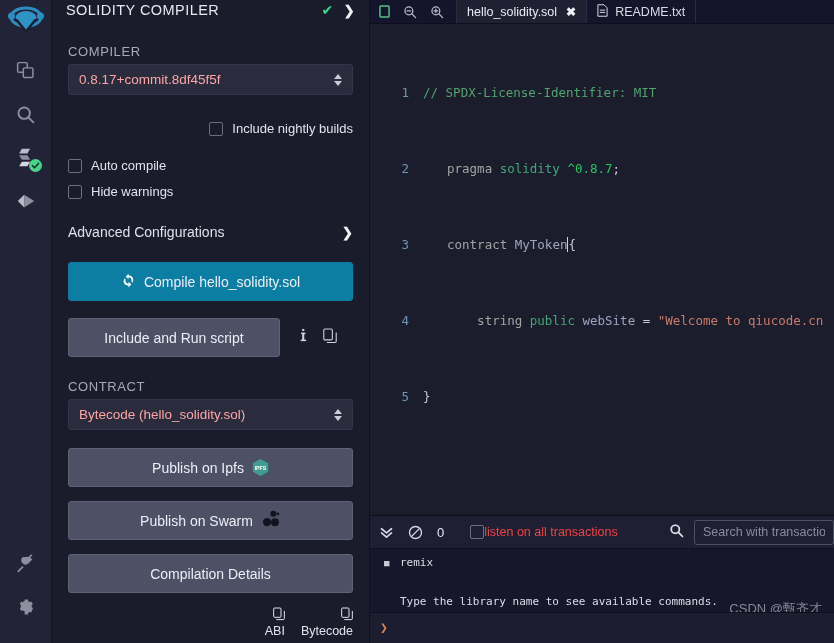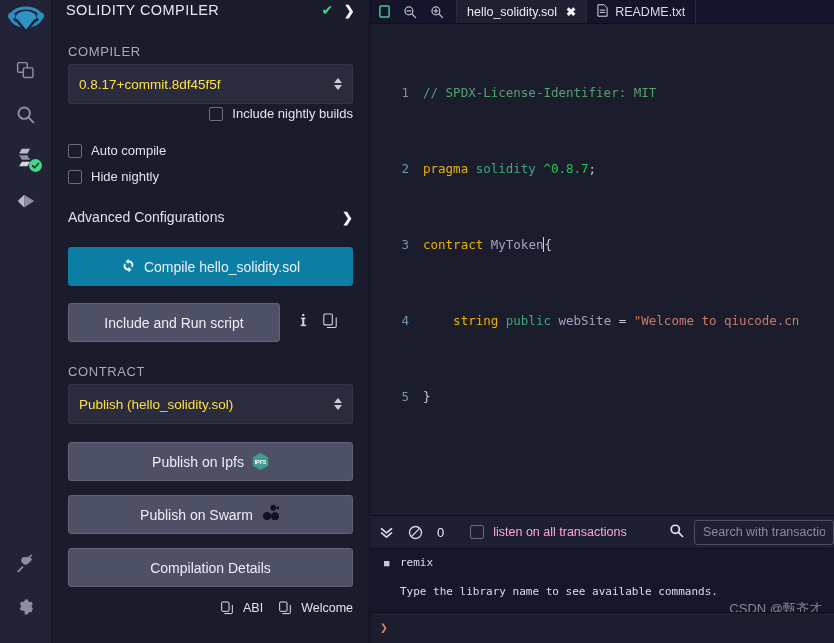--- a/index.html
+++ b/index.html
@@ -60,38 +60,38 @@
 
   .sec-label {
     color: #a7a9b8; font-size: 13px; letter-spacing: .6px;
     margin: 22px 0 5px 0; text-transform: uppercase;
   }
   .select-box {
     position: relative;
     background: #2a2b3d;
     border: 1px solid #34354a;
     border-radius: 3px;
-    height: 40px;
+    height: 31px;
     display: flex; align-items: center;
     padding: 0 10px;
-    color: #fde047;
+    color: #fca5a5;
     font-size: 13.5px;
   }
   .select-box .sel-val { flex: 1 1 auto; white-space: nowrap; overflow: hidden; }
   .updown { display:flex; flex-direction: column; align-items: center; justify-content:center; gap:2px; color:#c7c9d6;}
   .updown i { display:block; width:0; height:0; border-left:4px solid transparent; border-right:4px solid transparent;}
   .updown .up { border-bottom: 5px solid #c9cbd8; }
   .updown .dn { border-top: 5px solid #c9cbd8; }
 
   .check-row {
     display: flex; align-items: center; gap: 9px;
     color: #e1e2ec; font-size: 13px;
     margin-top: 11px;
   }
-  .check-row.right { justify-content: flex-end; margin-top: 2px;}
+  .check-row.right { justify-content: flex-end; margin-top: 26px;}
   .cbox {
     width: 14px; height: 14px; border: 1px solid #6b6d80;
     border-radius: 2px; background: transparent; flex: 0 0 14px;
   }
 
   .adv-row {
     display: flex; align-items: center;
     margin-top: 25px;
     color: #dfe0ea; font-size: 14px;
   }
@@ -112,21 +112,21 @@
   .row-run { display: flex; align-items: center; gap: 0; margin-top: 17px; }
   .row-run .btn { width: 212px; flex: 0 0 212px; }
   .run-icons { display: flex; align-items: center; gap: 13px; padding-left: 17px; color: #cfd1dd;}
 
   .btn-block { margin-top: 14px; }
   .abi-row {
     display: flex; justify-content: flex-end; align-items: center;
     gap: 16px; margin-top: 14px;
     color: #e2e3ed; font-size: 12.5px;
   }
-  .abi-item { display: flex; align-items: flex-start; gap: 10px; }
+  .abi-item { display: flex; align-items: flex-end; gap: 0; flex-direction: column; }
 
   .ipfs-badge {
     width: 17px; height: 19px; display:inline-block;
   }
 
   
   .main { flex: 1 1 auto; height: 643px; display: flex; flex-direction: column; background: #1c1d2c; min-width: 0;}
   .tabbar {
     height: 24px; background: #14152a;
     display: flex; align-items: stretch;
@@ -151,41 +151,41 @@
     padding-top: 2px;
     white-space: pre;
   }
   .cline { display: flex; height: 19px; }
   .ln {
     width: 53px; flex: 0 0 53px; text-align: right; padding-right: 14px;
     color: #6f94b8;
   }
   .ctext { color: #d6d9e4; }
   .c-comment { color: #51a36e; }
-  .c-kw { color: #eab308; }
+  .c-kw { color: #a3a3a3; margin-left: 24px; }
   .c-type { color: #3fa77a; }
   .c-id { color: #9ea4c0; text-align: center; }
   .c-str { color: #c97b6a; }
   .c-num { color: #22c55e; }
   .c-punct { color: #c7cad6; }
   .caret { display:inline-block; width:1px; background:#cfd2de; height:15px; vertical-align:-3px;}
 
   
   .terminal { flex: 0 0 128px; height: 128px; background: #16172a; display: flex; flex-direction: column; border-top: 1px solid #0d0e1c;}
   .term-bar {
     height: 33px; flex: 0 0 33px;
     background: #1e1f32;
     display: flex; align-items: center;
     padding: 0 0 0 9px;
     gap: 0;
     border-bottom: 1px solid #0f1020;
   }
   .tbtn { color: #d5d7e3; display:flex; align-items:center; }
   .tcount { color: #e6e7f0; font-size: 13px; font-family:"Liberation Sans",sans-serif; margin-left: 14px;}
-  .tlisten { display: flex; align-items: center; gap: 9px; margin-left: 26px; color: #f9a8d4; font-size: 12.5px;}
+  .tlisten { display: flex; align-items: center; margin-left: 26px; color: #ef4444; font-size: 12.5px;}
   .tsearch { margin-left: auto; display: flex; align-items: center; gap: 10px; padding-right: 0;}
   .tsearch .si { color: #e2e3ed; }
   .tsearch-input {
     width: 140px; height: 25px;
     background: transparent;
     border: 1px solid #4d4f63; border-radius: 3px;
     color: #8e90a1; font-size: 12.5px;
     padding: 0 8px;
     font-family: "Liberation Sans", sans-serif;
     outline: none;
@@ -196,21 +196,21 @@
     background: #16172a;
     font-family: "DejaVu Sans Mono", monospace;
     font-size: 11px; line-height: 16px;
     color: #dcdde8;
     padding: 6px 0 0 0;
     position: relative;
     overflow: hidden;
   }
   .term-li { display: flex; padding-left: 14px; align-items: flex-start;}
   .term-li .dot { color: #c7c9d4; width: 16px; flex:0 0 16px; font-size: 9px; line-height: 16px;}
-  .term-msg { padding-left: 30px; margin-top: 13px; color: #dcdde8;}
+  .term-msg { padding-left: 30px; margin-top: 23px; color: #dcdde8;}
   .term-prompt {
     position: absolute; left: 0; right: 0; bottom: 0; height: 31px;
     display: flex; align-items: center;
     background: #1c1d2e;
     border-top: 1px solid #0e0f1e;
   }
   .term-prompt .caretsym { width: 28px; flex:0 0 28px; text-align:center; color:#d9865a; font-size:13px;}
   .term-prompt .pinput { flex: 1 1 auto; height: 31px; }
   .watermark {
     position: absolute; right: 12px; bottom: 26px;
@@ -326,21 +326,21 @@
         <span>Include nightly builds</span>
       </div>
 
       <div class="check-row" style="margin-top:22px">
         <span class="cbox"></span>
         <span>Auto compile</span>
       </div>
 
       <div class="check-row">
         <span class="cbox"></span>
-        <span>Hide nightly</span>
+        <span>Hide warnings</span>
       </div>
 
       <div class="adv-row">
         <span class="adv-t">Advanced Configurations</span>
         <span class="adv-c">❯</span>
       </div>
 
       <div class="btn btn-primary">
         <span>
           <svg width="15" height="15" viewBox="0 0 24 24" fill="#ffffff">
@@ -369,21 +369,21 @@
               <rect x="1" y="1" width="11" height="14" rx="1.5"></rect>
               <path d="M5 18.4 H15.5 A1.5 1.5 0 0 0 17 16.9 V5.4"></path>
             </svg>
           </span>
         </div>
       </div>
 
       <div class="sec-label">CONTRACT</div>
 
       <div class="select-box">
-        <span class="sel-val">Publish (hello_solidity.sol)</span>
+        <span class="sel-val">Bytecode (hello_solidity.sol)</span>
         <span class="updown">
             <i class="up"></i>
             <i class="dn"></i>
           </span>
       </div>
 
       <div class="btn btn-secondary btn-block" style="margin-top:18px">
         <span>Publish on Ipfs</span>
         <span class="ipfs-badge">
           <svg width="17" height="19" viewBox="0 0 20 22">
@@ -419,21 +419,21 @@
           </span>
           <span>ABI</span>
         </span>
         <span class="abi-item">
           <span>
             <svg width="12" height="14" viewBox="0 0 18 20" fill="none" stroke="#e2e3ed" stroke-width="1.5">
               <rect x="1" y="1" width="11" height="14" rx="1.5"></rect>
               <path d="M5 18.4 H15.5 A1.5 1.5 0 0 0 17 16.9 V5.4"></path>
             </svg>
           </span>
-          <span>Welcome</span>
+          <span>Bytecode</span>
         </span>
       </div>
 
     </div>
   </div>
 
   <div class="main">
 
     <div class="tabbar">
       <div class="tb-tools">

